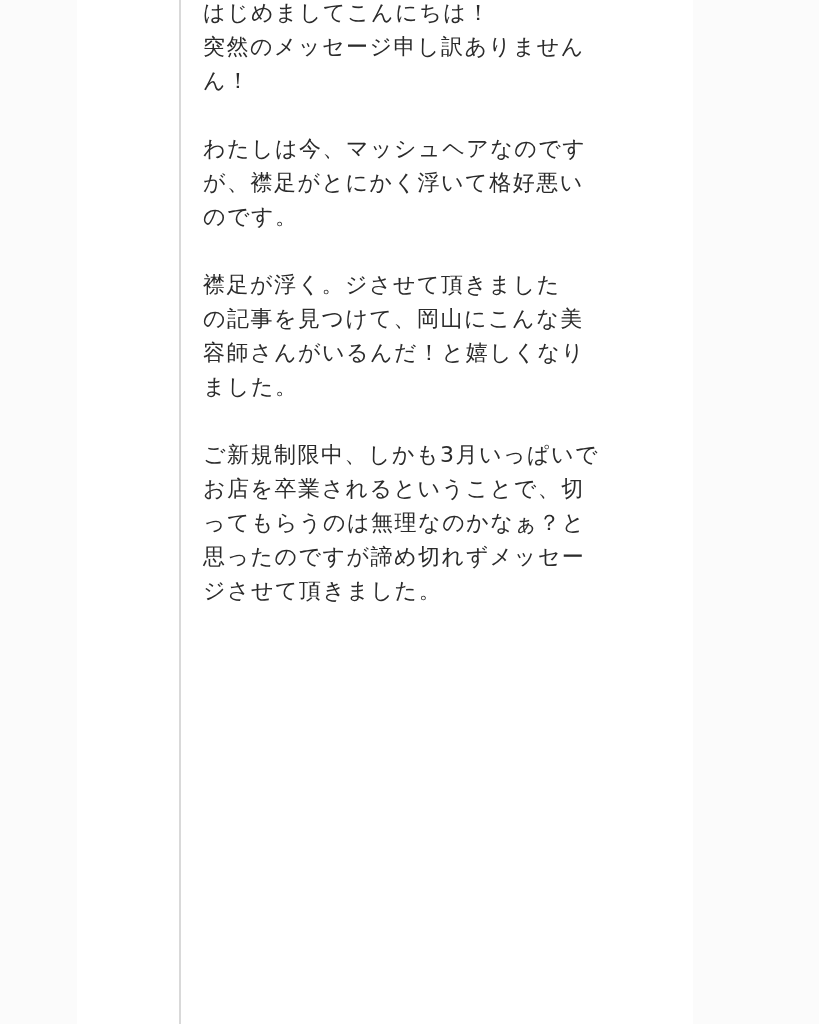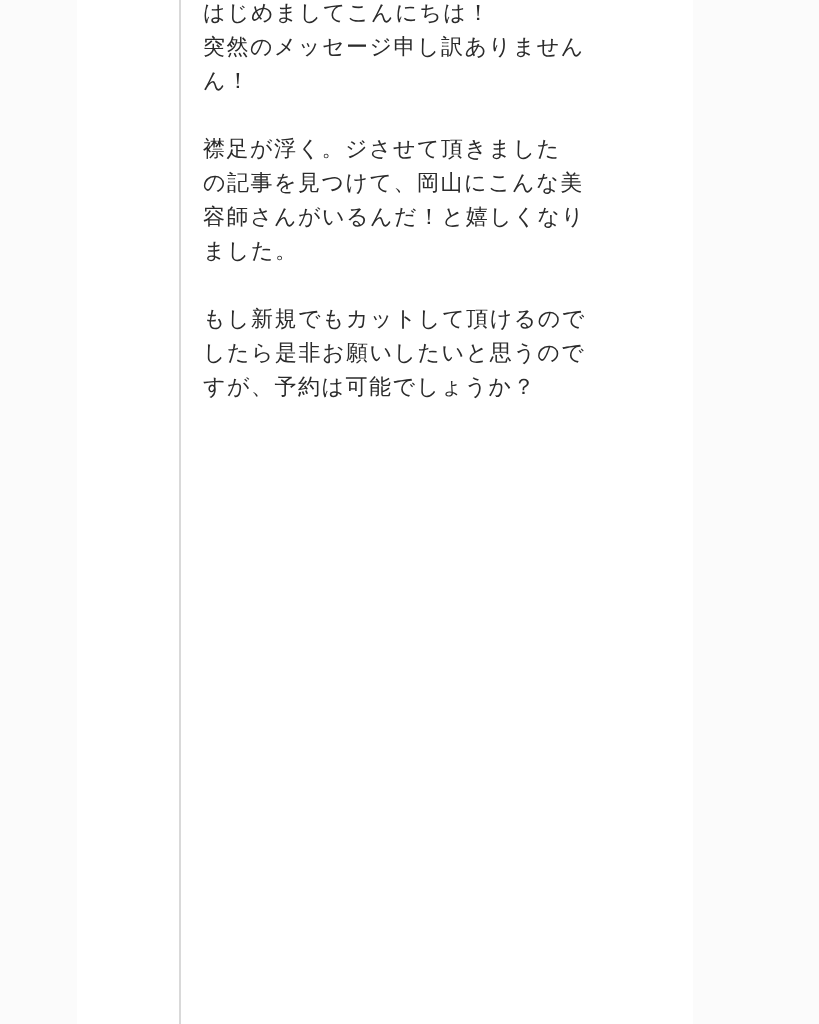--- a/index.html
+++ b/index.html
@@ -54,22 +54,27 @@
 </style>
 </head>
 <body>
 
 <div class="page">
   <div class="content-column">
     <div class="quote-block">
       <p class="msg">はじめましてこんにちは！
 突然のメッセージ申し訳ありません
 ん！</p>
+      <p class="msg">わたしは今、マッシュヘアなのです
+が、襟足がとにかく浮いて格好悪い
+のです。</p>
       <p class="msg">襟足が浮く。ジさせて頂きました
 の記事を見つけて、岡山にこんな美
 容師さんがいるんだ！と嬉しくなり
 ました。</p>
-      <p class="msg">もし新規でもカットして頂けるので
-したら是非お願いしたいと思うので
-すが、予約は可能でしょうか？</p>
+      <p class="msg">ご新規制限中、しかも3月いっぱいで
+お店を卒業されるということで、切
+ってもらうのは無理なのかなぁ？と
+思ったのですが諦め切れずメッセー
+ジさせて頂きました。</p>
     </div>
   </div>
 </div>
 
 </body></html>

